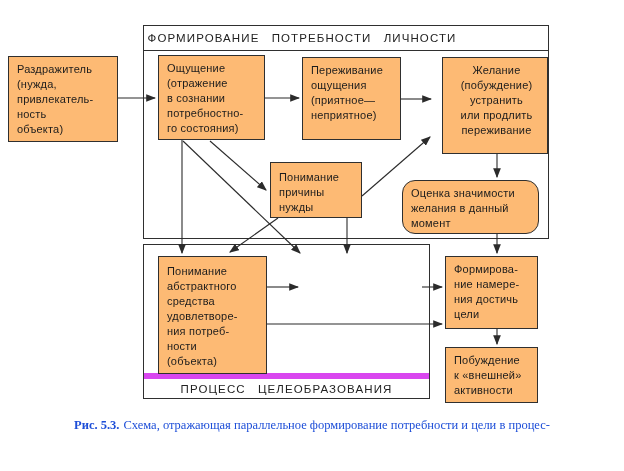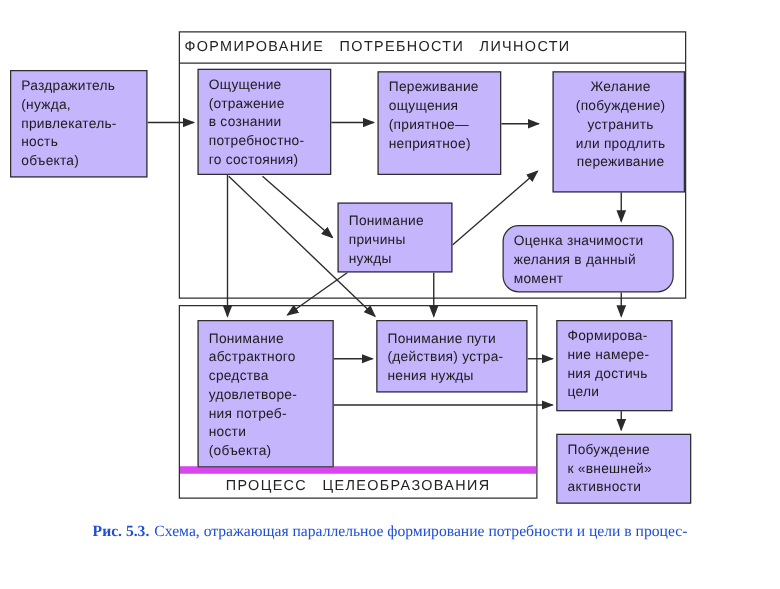--- a/index.html
+++ b/index.html
@@ -13,21 +13,21 @@
   }
   .band {
     position:absolute; left:0; right:0; display:flex; align-items:center;
     justify-content:center; font-size:11.5px; letter-spacing:1.1px;
     word-spacing:8px; color:#222; box-sizing:border-box;
   }
   .band.top { top:0; height:25px; border-bottom:1px solid #2f2f2f; padding-right:88px; }
   .band.bottom { bottom:0; height:25px; border-top:6px solid #d946ef; }
   svg.arrows { position:absolute; left:0; top:0; z-index:5; pointer-events:none; }
   .box {
-    position:absolute; border:1px solid #2f2f2f; background:#c4b5fd;
+    position:absolute; border:1px solid #2f2f2f; background:#fdba74;
     box-sizing:border-box; z-index:10; font-size:11px; line-height:15px;
     padding:5px 5px 0 8px; white-space:pre-line; letter-spacing:0.2px;
   }
   .caption {
     position:absolute; left:0; top:417; width:624px; text-align:center;
     font-family:"Liberation Serif", serif; font-size:12.5px; line-height:17px;
     color:#1d4ed8; z-index:10;
   }
   .caption { top:417px; }
   .caption .fig-label { font-weight:bold; margin-right:4px; }
@@ -102,30 +102,27 @@
 момент</div>
 
   <div class="box" style="left:158px; top:256px; width:109px; height:118px; padding-top:7px;">Понимание
 абстрактного
 средства
 удовлетворе-
 ния потреб-
 ности
 (объекта)</div>
 
-  <div class="box" style="left:301px; top:256px; width:121px; height:58px; padding-top:7px;">Понимание пути
-(действия) устра-
-нения нужды</div>
 
   <div class="box" style="left:445px; top:256px; width:93px;  height:73px;">Формирова-
 ние намере-
 ния достичь
 цели</div>
 
-  <div class="box" style="left:445px; top:347px; width:108px;  height:56px;">Побуждение
+  <div class="box" style="left:445px; top:347px; width:93px;  height:56px;">Побуждение
 к «внешней»
 активности</div>
 
   <div class="caption">
     <div><span class="fig-label">Рис. 5.3.</span><span>Схема, отражающая параллельное формирование потребности и цели в процес-</span></div>
   </div>
 
 </div>
 
 </body></html>

